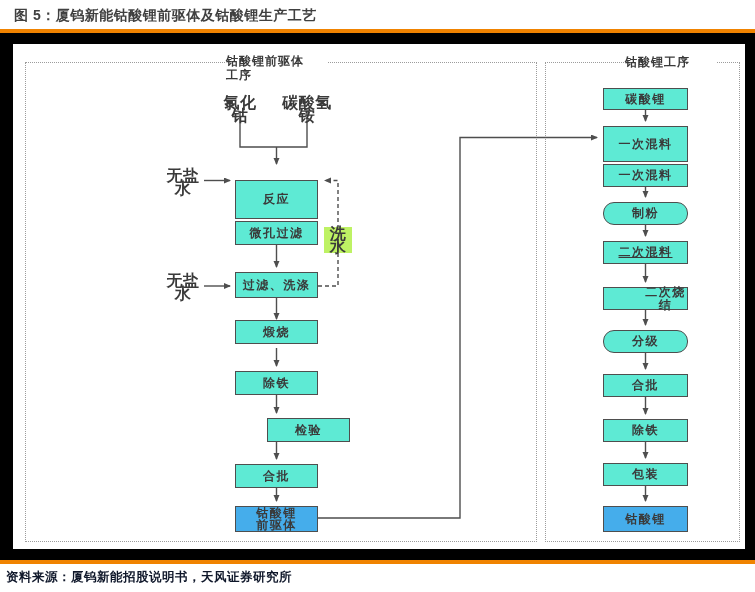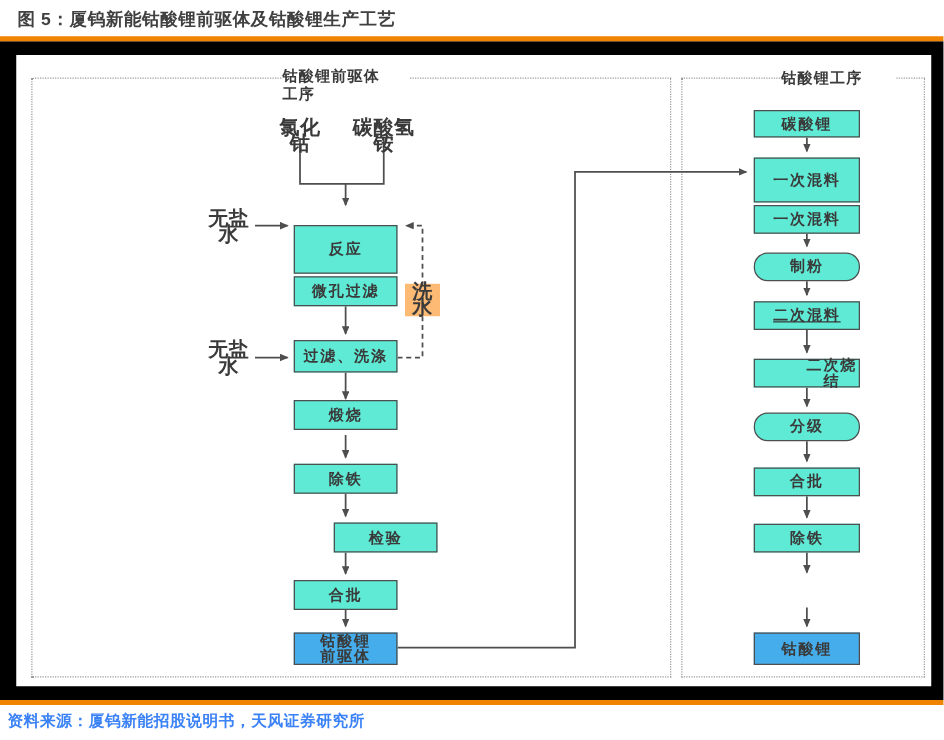--- a/index.html
+++ b/index.html
@@ -44,24 +44,24 @@
     font-size:12px; font-weight:bold; color:#3a3a3a; letter-spacing:1.5px;
     z-index:5; text-align:center; line-height:12.5px;
   }
   .node.lcol { left:235px; width:83px; }
   .node.rcol { left:603px; width:85px; }
   .node.blue { background:var(--node-blue,#45ADEB); }
   .float-label {
     position:absolute; font-size:16px; font-weight:bold; color:#3a3a3a;
     z-index:5; text-align:center; letter-spacing:0.5px; line-height:13px;
   }
-  .float-label.masked { background:#fdba74; }
+  .float-label.masked { background:#bef264; }
   .src-line {
     position:absolute; left:6px; top:569px; font-size:12.5px; font-weight:bold;
-    color:#3b82f6; letter-spacing:0.5px; z-index:6; white-space:nowrap;
+    color:#0f172a; letter-spacing:0.5px; z-index:6; white-space:nowrap;
   }
 </style>
 </head>
 <body>
 
 <div class="page">
 
   <div class="fig-title">图 5：厦钨新能钴酸锂前驱体及钴酸锂生产工艺</div>
   <div class="rule top"></div>
   <div class="black-band"></div>
@@ -143,18 +143,19 @@
 
   <div class="node rcol" style="top:88px;height:22px;">碳酸锂</div>
   <div class="node rcol" style="top:126px;height:36px;">一次混料</div>
   <div class="node rcol" style="top:164px;height:23px;">一次混料</div>
   <div class="node rcol" style="top:202px;height:23px;border-radius:11px;">制粉</div>
   <div class="node rcol" style="top:241px;height:23px;text-decoration:underline;">二次混料</div>
   <div class="node rcol" style="top:287px;height:23px;padding-left:40px;">二次烧结</div>
   <div class="node rcol" style="top:330px;height:23px;border-radius:11px;">分级</div>
   <div class="node rcol" style="top:374px;height:23px;">合批</div>
   <div class="node rcol" style="top:419px;height:23px;">除铁</div>
+  <div class="node rcol" style="top:463px;height:23px;">包装</div>
   <div class="node rcol blue" style="top:506px;height:26px;">钴酸锂</div>
 
   <div class="rule bottom"></div>
   <div class="src-line">资料来源：厦钨新能招股说明书，天风证券研究所</div>
 
 </div>
 
 </body></html>

